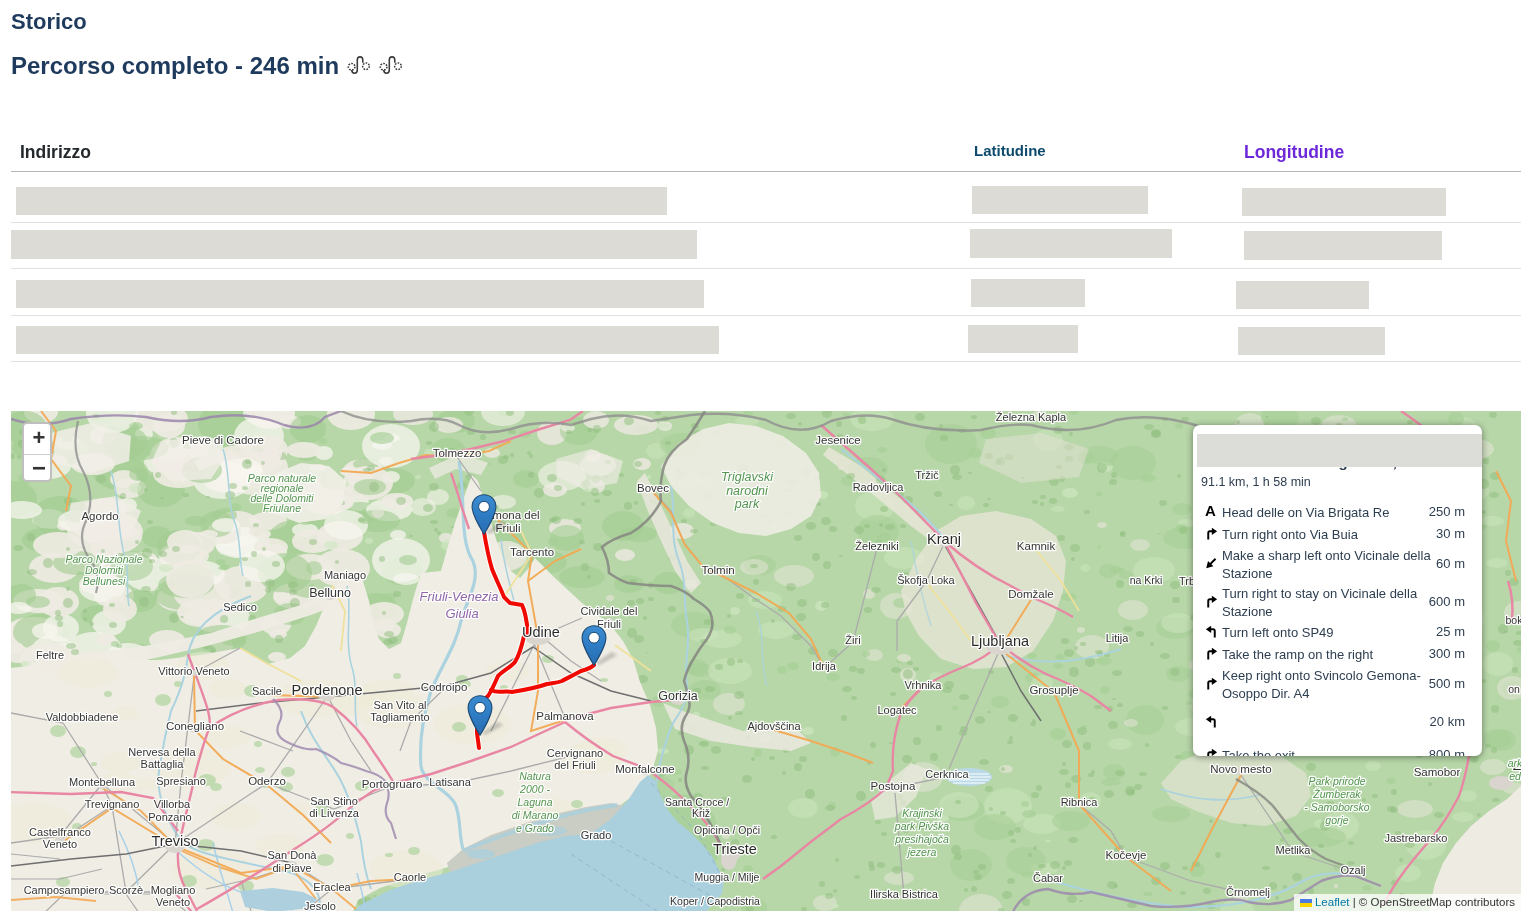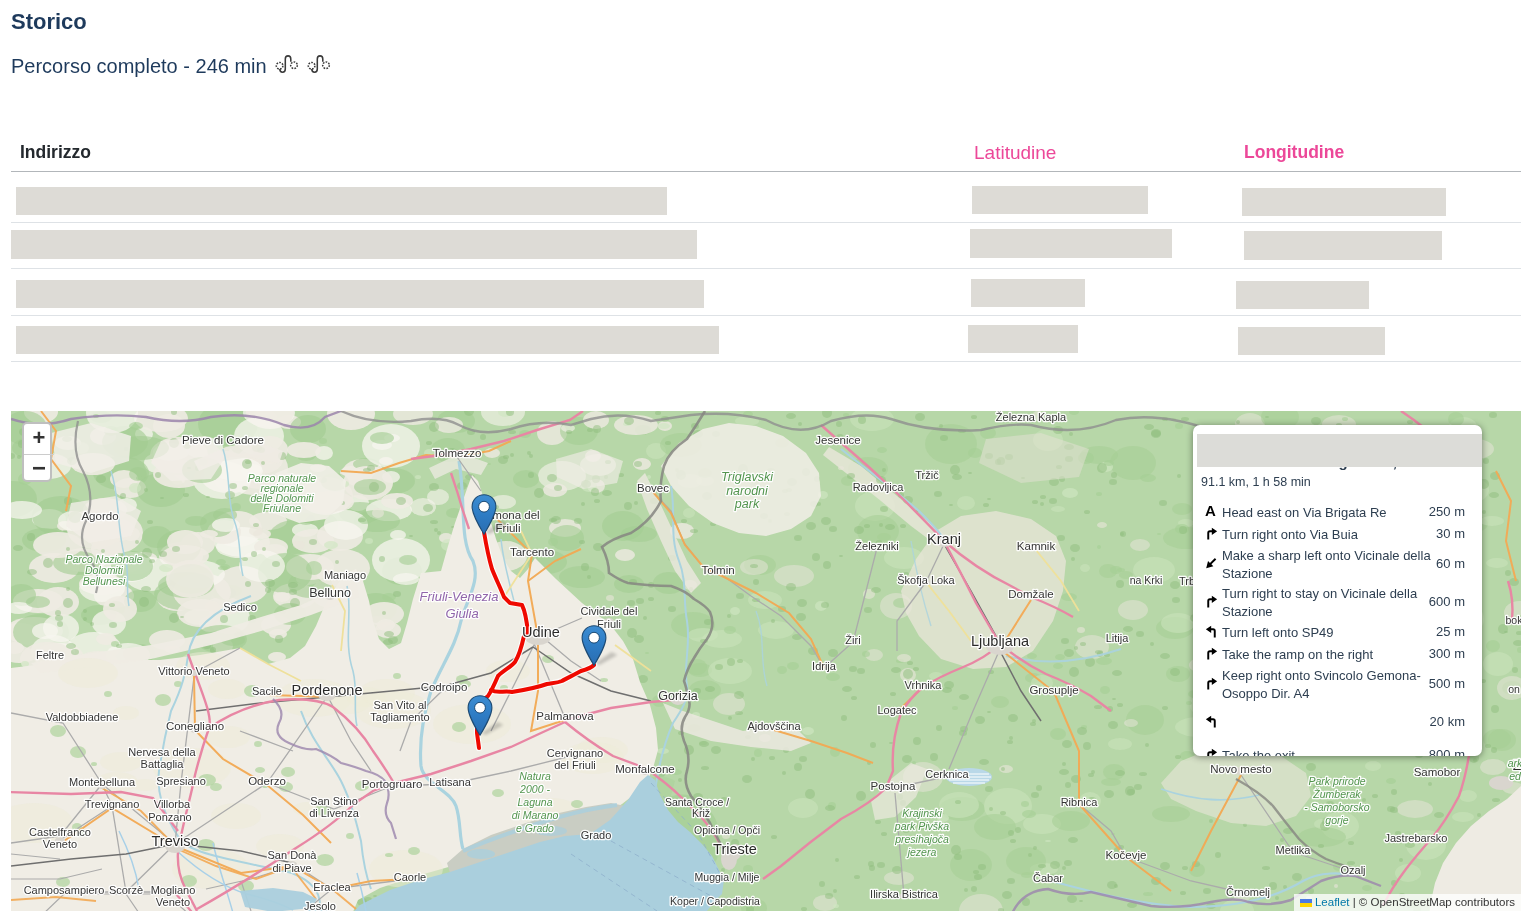--- a/index.html
+++ b/index.html
@@ -1,32 +1,32 @@
 <!DOCTYPE html>
 <html><head><meta charset="utf-8"><style>
 *{margin:0;padding:0;box-sizing:border-box}
 body{width:1532px;height:921px;background:#fff;font-family:'Liberation Sans',sans-serif;position:relative;overflow:hidden}
 </style></head><body>
 <div style="position:absolute;left:11px;top:9px;font-size:22px;font-weight:bold;color:#1e3a5c">Storico</div>
-<div style="position:absolute;left:11px;top:52px;font-size:20px;font-weight:normal;color:#1e3a5c">Percorso completo - 246 min<svg width="24" height="24" viewBox="0 0 24 23" style="vertical-align:-3px;margin-left:8px">
+<div style="position:absolute;left:11px;top:52px;font-size:24px;font-weight:bold;color:#1e3a5c">Percorso completo - 246 min<svg width="24" height="24" viewBox="0 0 24 23" style="vertical-align:-3px;margin-left:8px">
       <g fill="none" stroke="#3a3a3a" stroke-width="1.55">
 <circle cx="4.6" cy="13.2" r="3.3" stroke-dasharray="1.7 1.25"></circle>
 <circle cx="19" cy="12.7" r="3.3" stroke-dasharray="1.7 1.25"></circle>
 <path d="M4.8,16.5 C4.8,20.8 10.3,20.8 10.3,16.5 L10.3,6.6 C10.3,2.3 15.8,2.3 15.8,6.6 L15.8,9.2"></path>
 </g>
     </svg><svg width="24" height="24" viewBox="0 0 24 23" style="vertical-align:-3px;margin-left:8px">
       <g fill="none" stroke="#3a3a3a" stroke-width="1.55">
 <circle cx="4.6" cy="13.2" r="3.3" stroke-dasharray="1.7 1.25"></circle>
 <circle cx="19" cy="12.7" r="3.3" stroke-dasharray="1.7 1.25"></circle>
 <path d="M4.8,16.5 C4.8,20.8 10.3,20.8 10.3,16.5 L10.3,6.6 C10.3,2.3 15.8,2.3 15.8,6.6 L15.8,9.2"></path>
 </g>
     </svg></div>
 <div style="position:absolute;left:20px;top:142px;font-size:17.5px;font-weight:bold;color:#24292e">Indirizzo</div>
-<div style="position:absolute;left:974px;top:142px;font-size:19px;font-weight:normal;color:#ec4899">Latitudine</div>
-<div style="position:absolute;left:1244px;top:142px;font-size:17.5px;font-weight:bold;color:#ec4899">Longitudine</div>
+<div style="position:absolute;left:974px;top:142px;font-size:15px;font-weight:bold;color:#0c4a6e">Latitudine</div>
+<div style="position:absolute;left:1244px;top:142px;font-size:17.5px;font-weight:bold;color:#6d28d9">Longitudine</div>
 <div style="position:absolute;left:11px;top:171px;width:1510px;height:1px;background:#b2b6ba"></div>
 <div style="position:absolute;left:11px;top:222px;width:1510px;height:1px;background:#dee2e6"></div>
 <div style="position:absolute;left:11px;top:268px;width:1510px;height:1px;background:#dee2e6"></div>
 <div style="position:absolute;left:11px;top:315px;width:1510px;height:1px;background:#dee2e6"></div>
 <div style="position:absolute;left:11px;top:361px;width:1510px;height:1px;background:#dee2e6"></div>
 <div style="position:absolute;left:16px;top:187px;width:651px;height:28px;background:#dddbd6"></div>
 <div style="position:absolute;left:972px;top:186px;width:176px;height:28px;background:#dddbd6"></div>
 <div style="position:absolute;left:1242px;top:188px;width:204px;height:28px;background:#dddbd6"></div>
 <div style="position:absolute;left:11px;top:230px;width:686px;height:29px;background:#dddbd6"></div>
 <div style="position:absolute;left:970px;top:229px;width:202px;height:29px;background:#dddbd6"></div>
@@ -1587,21 +1587,21 @@
 <div style="position:absolute;left:0;top:0;width:30px;height:30px;text-align:center;font-size:22px;font-weight:bold;color:#333;line-height:28px">+</div>
 <div style="position:absolute;left:0;top:30px;width:30px;height:30px;border-top:1px solid #ccc;text-align:center;font-size:24px;font-weight:bold;color:#333;line-height:26px">−</div>
 </div>
 <div style="position:absolute;left:1182px;top:14px;width:289px;height:331px;background:#fff;border-radius:7px;box-shadow:0 1px 7px rgba(0,0,0,0.45);overflow:hidden;font-family:'Liberation Sans',sans-serif;font-size:13px;color:#2d3e50">
 <div style="position:absolute;left:24px;top:28px;font-weight:bold;font-size:15px;color:#2d3e50;white-space:nowrap">Percorso: Via Brigata Re, Gemona</div>
 <div style="position:absolute;left:3.5px;top:8.5px;width:300px;height:33px;background:#dcdcd8"></div>
 <div style="position:absolute;left:8px;top:50px;font-size:12.5px">91.1 km, 1 h 58 min</div>
 <div style="position:absolute;left:12px;top:80px;width:14px;height:14px">
         <span style="position:absolute;left:0;top:-3px;font-weight:bold;font-size:15px;color:#000;font-family:Liberation Sans,sans-serif">A</span>
       </div>
-      <div style="position:absolute;left:29px;top:79px;width:235px;line-height:18px">Head east on Via Brigata Re</div>
+      <div style="position:absolute;left:29px;top:79px;width:235px;line-height:18px">Head delle on Via Brigata Re</div>
       <div style="position:absolute;right:17px;top:79px;text-align:right">250 m</div>
       <div style="position:absolute;left:12px;top:102px;width:14px;height:14px">
         <svg width="13" height="13" viewBox="0 0 12 12" style="position:absolute;left:0;top:0">
           <path d="M2.1,11.6 L2.1,5.6 Q2.1,3.1 4.6,3.1 L6.3,3.1 L6.3,0.6 L11.2,4 L6.3,7.4 L6.3,4.9 L4.4,4.9 Q3.9,4.9 3.9,5.6 L3.9,11.6 Z" fill="#000"></path>
         </svg>
       </div>
       <div style="position:absolute;left:29px;top:101px;width:235px;line-height:18px">Turn right onto Via Buia</div>
       <div style="position:absolute;right:17px;top:101px;text-align:right">30 m</div>
       <div style="position:absolute;left:12px;top:132px;width:14px;height:14px">
         <svg width="13" height="13" viewBox="0 0 12 12" style="position:absolute;left:0;top:0">

